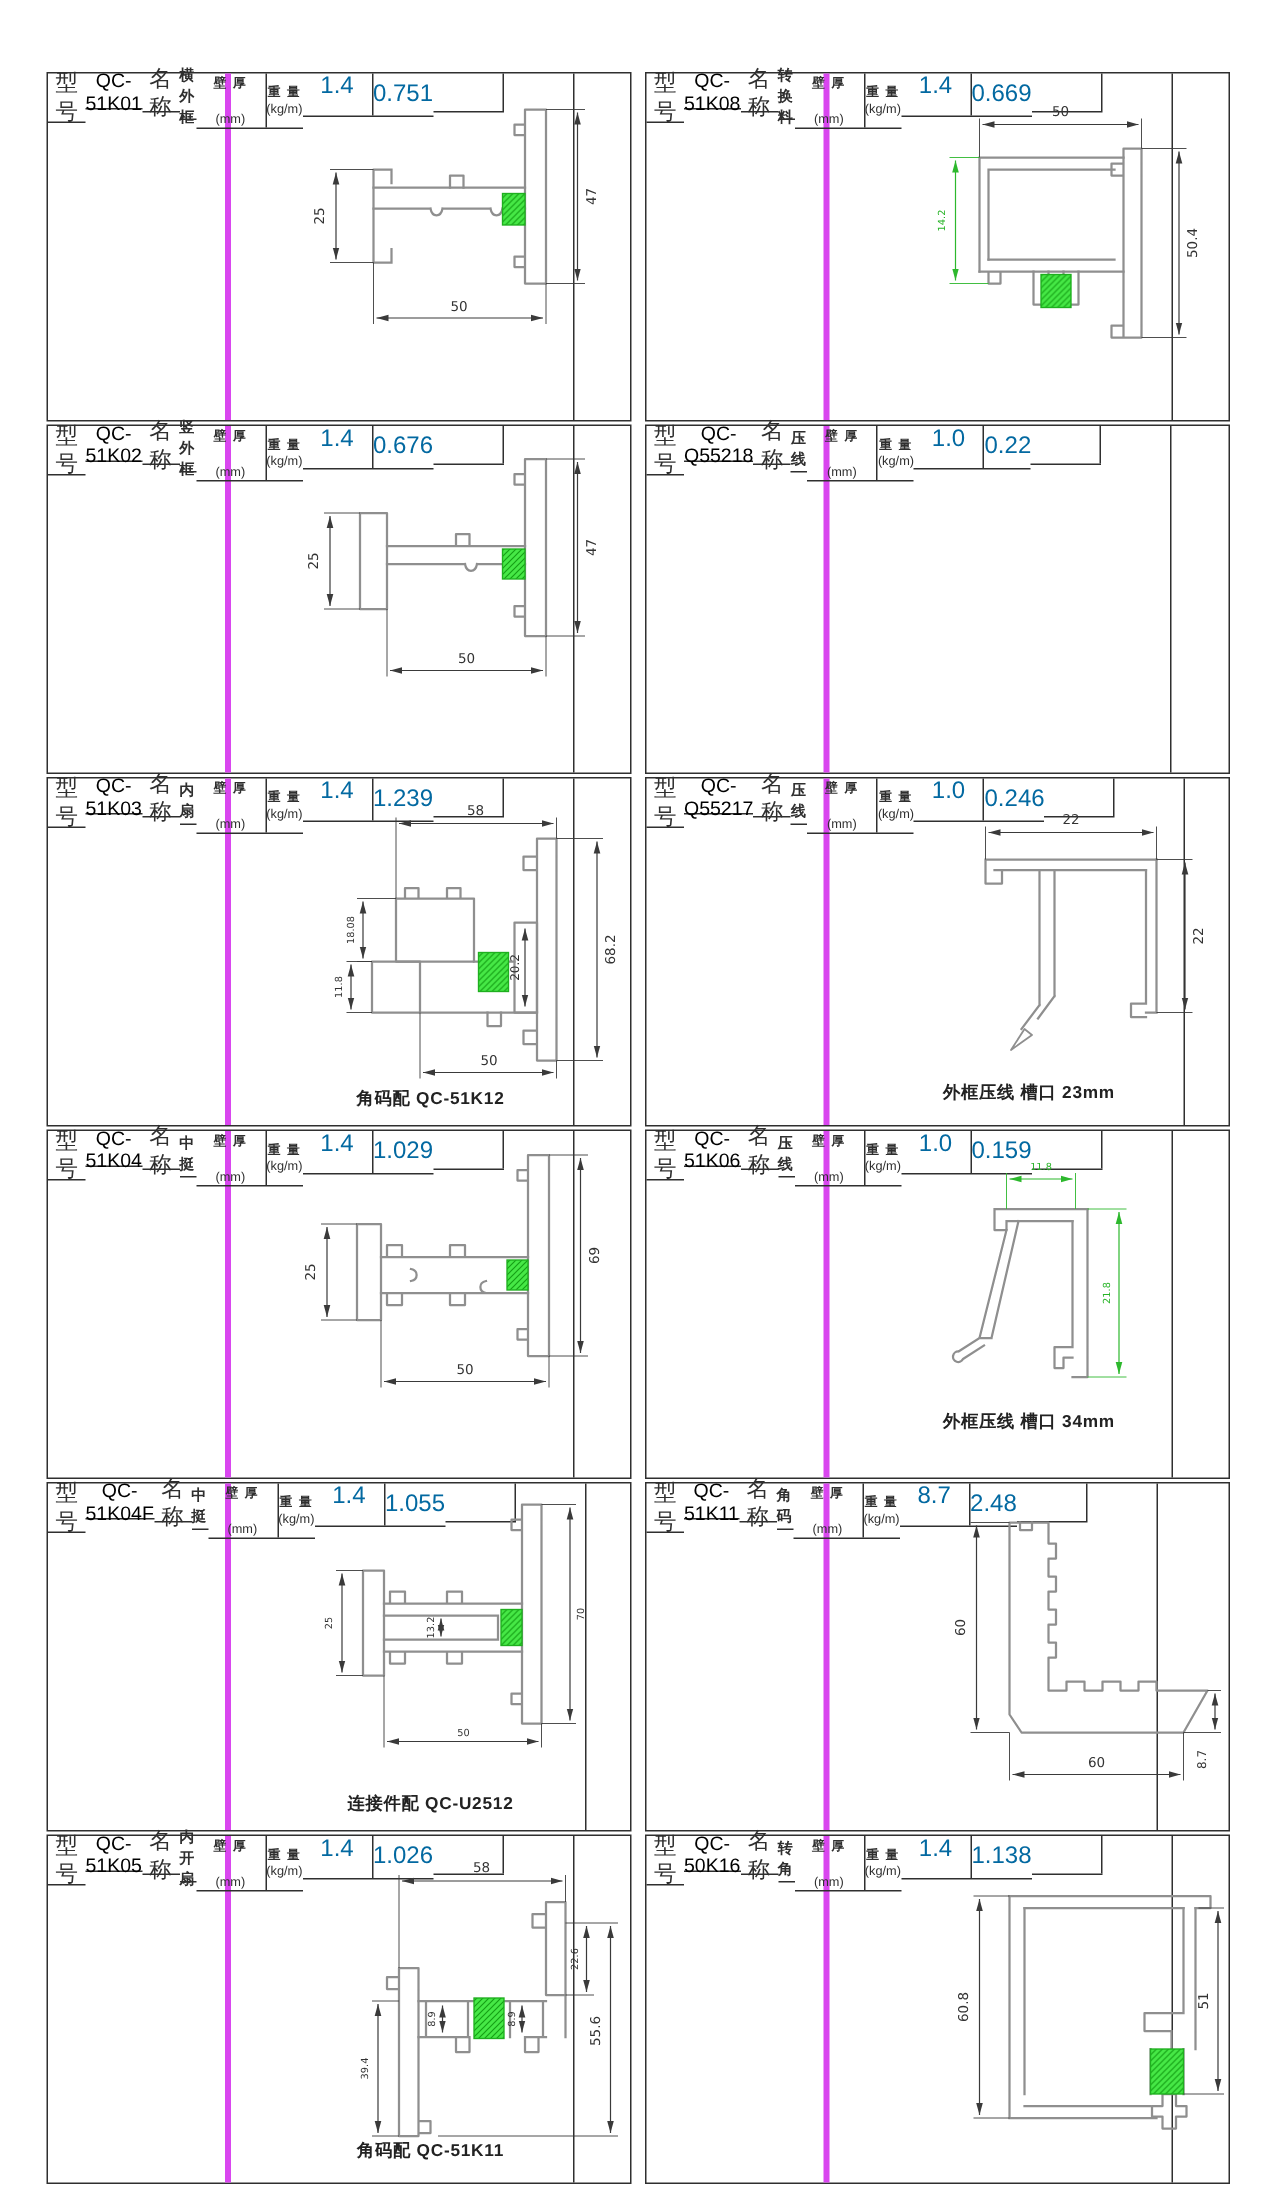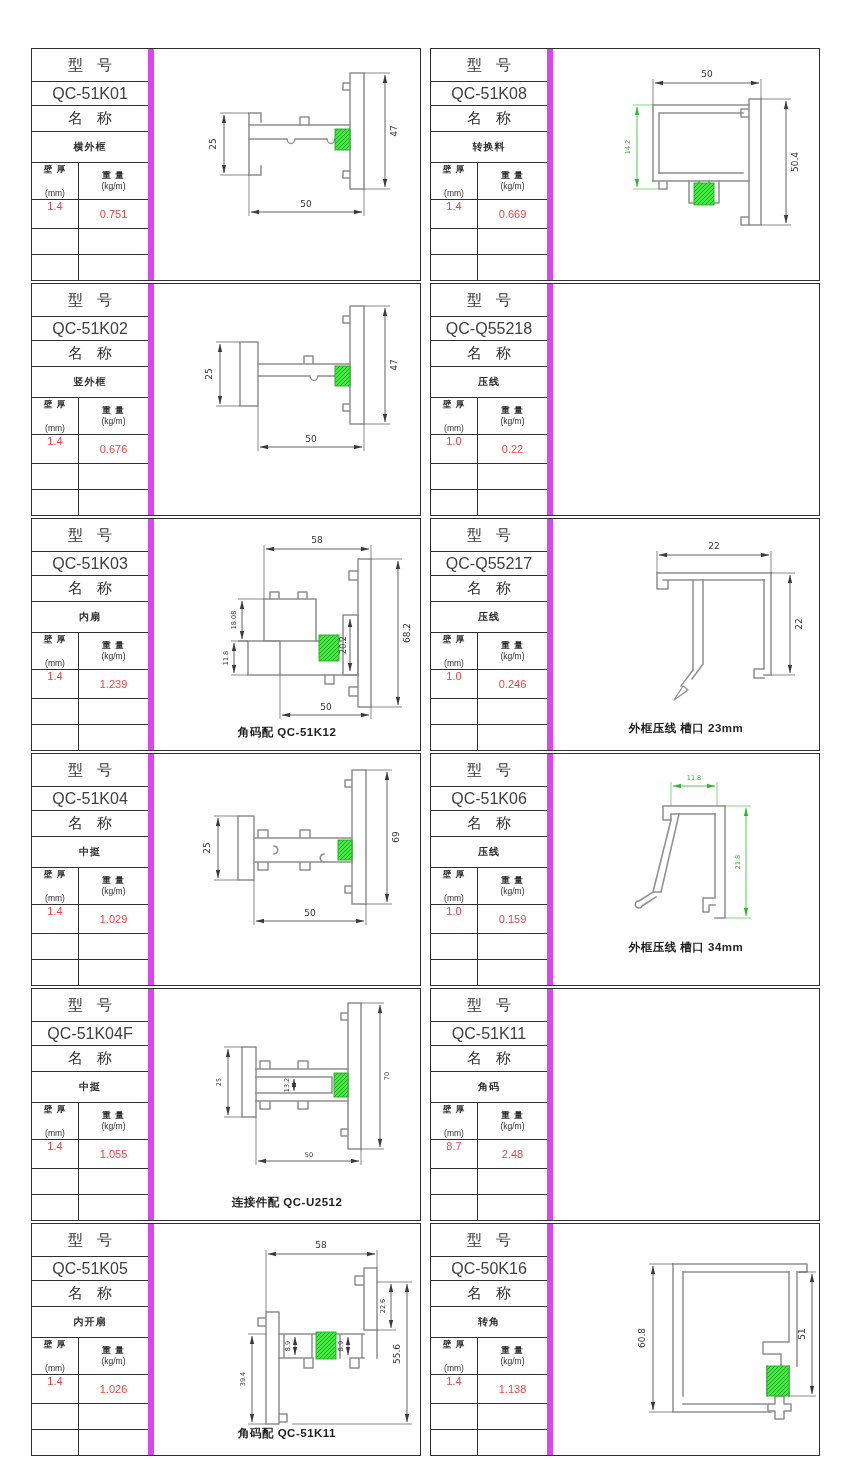--- a/index.html
+++ b/index.html
@@ -1,26 +1,26 @@
 <!DOCTYPE html>
 <html><head>
 <meta charset="utf-8">
 <style>
   html,body{margin:0;padding:0;background:#fff;}
   body{width:848px;height:1460px;position:relative;font-family:"Liberation Sans","DejaVu Sans",sans-serif;color:#2f2f2f;}
   .sheet{position:absolute;left:31px;top:48px;display:grid;grid-template-columns:390px 390px;grid-template-rows:repeat(6,233px);grid-auto-flow:column;column-gap:9px;row-gap:2px;}
   .panel{border:1px solid #2f2f2f;background:#fff;display:flex;box-sizing:border-box;}
-  .spec{width:122px;border-right:6px solid #d946ef;display:flex;flex-direction:column;box-sizing:border-box;flex:none;}
+  .spec{width:122px;border-right:4px solid #d946ef;display:flex;flex-direction:row;box-sizing:border-box;flex:none;}
   .row{border-bottom:1px solid #2f2f2f;display:flex;align-items:center;justify-content:center;box-sizing:border-box;}
   .r1{height:33px;font-size:15px;letter-spacing:5px;padding-left:5px;}
-  .r2{height:24px;font-size:16px;color:#404040;}
+  .r2{height:24px;font-size:13px;color:#000000;text-align:center;}
   .r3{height:26px;font-size:15px;letter-spacing:5px;padding-left:5px;}
   .r4{height:31px;font-size:10px;font-weight:bold;letter-spacing:1px;}
   .r5{height:37px;}
-  .r6{height:29px;font-size:11px;color:#ef4444;}
+  .r6{height:29px;font-size:16px;color:#0369a1;}
   .r7{height:26px;}
   .r8{flex:1;border-bottom:none;}
   .cols{padding:0;align-items:stretch;}
   .c1{width:47px;border-right:1px solid #2f2f2f;display:flex;flex-direction:column;align-items:center;justify-content:flex-start;box-sizing:border-box;gap:12px;}
   .c2{flex:1;display:flex;flex-direction:column;align-items:center;justify-content:center;}
   .thc{font-size:8.5px;font-weight:bold;letter-spacing:1px;line-height:1.5;}
   .thu{font-size:8.5px;line-height:1.4;}
   .draw{flex:1;position:relative;}
   .draw svg{position:absolute;left:0;top:0;width:100%;height:100%;}
   .cap{position:absolute;left:0;right:0;bottom:14px;text-align:center;font-weight:bold;font-size:11.5px;letter-spacing:.5px;color:#222;}
@@ -625,20 +625,42 @@
       </div>
       <div class="row r7 cols">
           <div class="c1"></div>
           <div class="c2"></div>
         </div>
       <div class="row r8 cols">
           <div class="c1"></div>
           <div class="c2"></div>
         </div>
     </div>
+    <div class="draw">
+      <svg viewBox="0 0 266 231">
+        <g class="pf">
+          <path d="M120,26 h26 v14 h5 v10 h-5 v12 h5 v10 h-5 v12 h5 v10 h-5 v12 h5 v10 h-5 v22 h12 v-6 h12 v6 h12 v-6 h12 v6 h12 v-6 h12 v6 h34 l-16,28 h-108 l-8,-12 z"></path>
+          <path d="M127,26 v5 h8 v-5"></path>
+        </g>
+        <g>
+          <line class="xl" x1="120" y1="26" x2="94" y2="26"></line>
+            <line class="xl" x1="120" y1="166" x2="94" y2="166"></line>
+          <line class="dl" x1="98" y1="28" x2="98" y2="164"></line>
+          <text class="dt" x="90" y="96" text-anchor="middle" transform="rotate(-90 90 96)">60</text>
+          <line class="xl" x1="120" y1="166" x2="120" y2="198"></line>
+            <line class="xl" x1="236" y1="166" x2="236" y2="198"></line>
+          <line class="dl" x1="122" y1="194" x2="234" y2="194"></line>
+          <text class="dt" x="178" y="189" text-anchor="middle">60</text>
+          <line class="xl" x1="252" y1="138" x2="261" y2="138"></line>
+            <line class="xl" x1="236" y1="166" x2="261" y2="166"></line>
+          <line class="dl" x1="257" y1="140" x2="257" y2="164"></line>
+          <text class="dtm" x="251" y="184" text-anchor="middle" transform="rotate(-90 251 184)">8.7</text>
+        </g>
+      </svg>
+    </div>
   </div>
 
   <div class="panel">
     <div class="spec">
       <div class="row r1">型 号</div>
       <div class="row r2">QC-50K16</div>
       <div class="row r3">名 称</div>
       <div class="row r4">转角</div>
       <div class="row r5 cols">
         <div class="c1">

